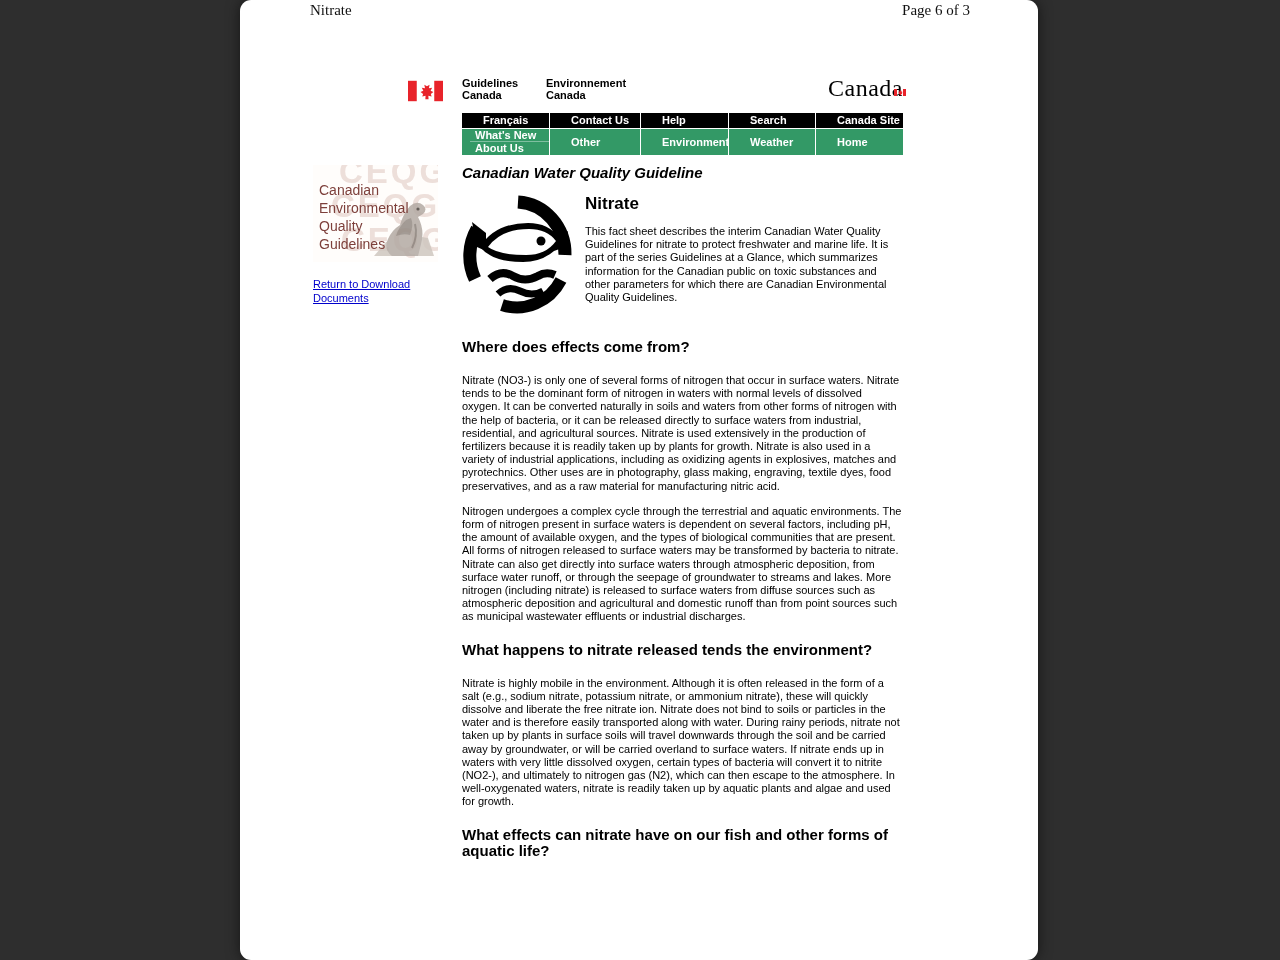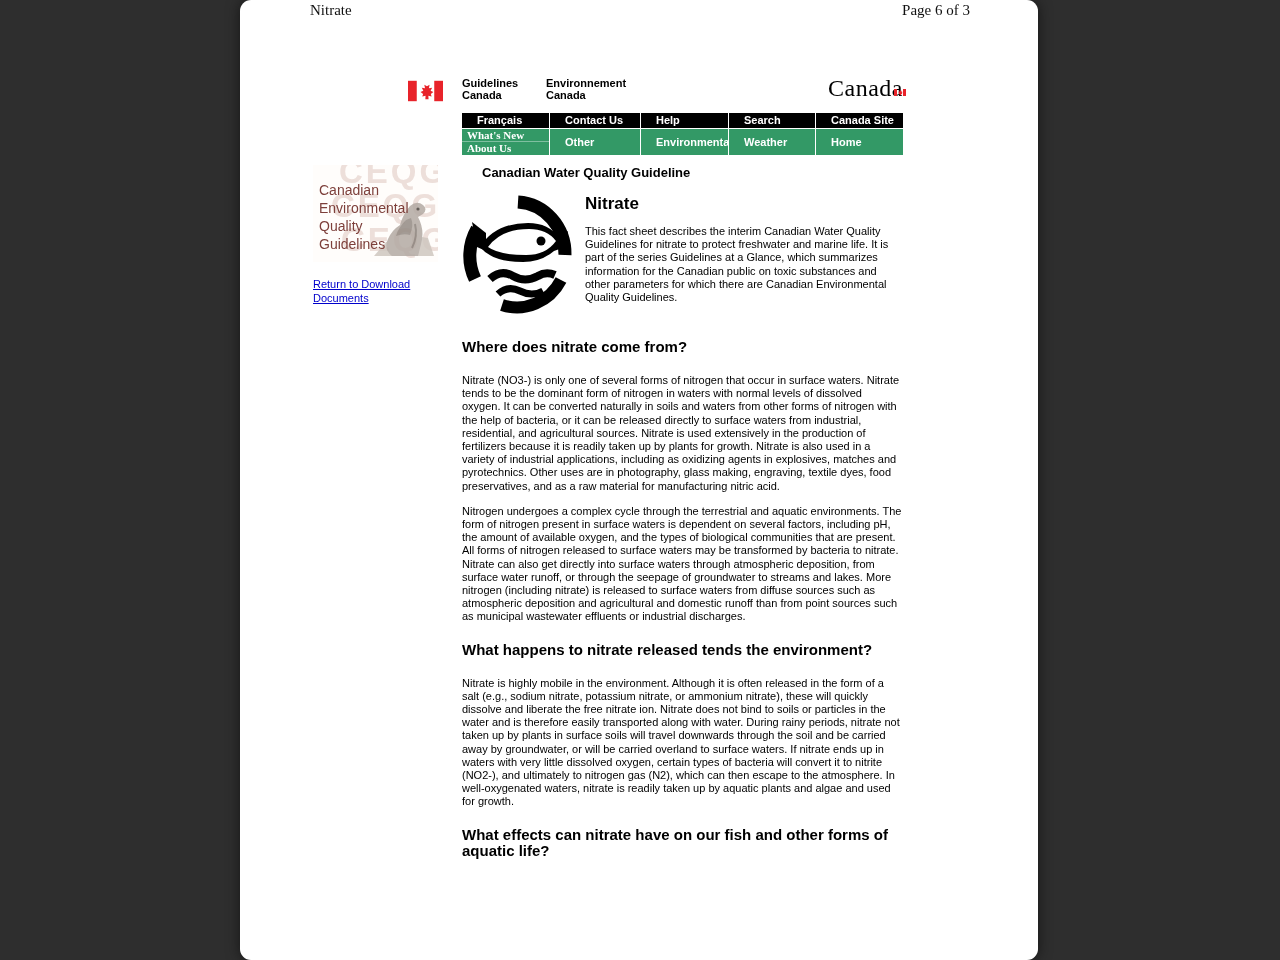--- a/index.html
+++ b/index.html
@@ -39,26 +39,26 @@
   .wordmark {
     font-family:"Liberation Serif", serif;
     font-size:24px; letter-spacing:0.5px;
     position:relative; line-height:24px; margin-top:-2px;
   }
   .wordmark .mini-flag { position:absolute; top:0px; right:-3px; width:12px; height:7px; }
   
   .navbar { margin:11px 0 0 222px; width:441px; font-size:11px; font-weight:bold; color:#fff; }
   .nav-row { display:flex; }
   .nav-row-top .nav-cell { background:#000; height:15px; line-height:15px; }
-  .nav-cell { padding-left:15px; border-right:1px solid #fff; }
+  .nav-cell { padding-left:21px; border-right:1px solid #fff; }
   .nav-cell:last-child { border-right:none; }
   .c0 { width:88px; } .c1 { width:91px; } .c2 { width:88px; } .c3 { width:87px; } .c4 { width:87px; }
   .nav-row-bottom { margin-top:1px; }
   .nav-row-bottom .nav-cell { background:#339966; height:26px; line-height:26px; }
-  .nav-cell-stacked { padding-left:0; line-height:normal;font-family:Liberation Serif, serif; }
+  .nav-cell-stacked { padding-left:8px; line-height:normal; }
   .nav-cell-stacked .stacked-item { display:block; height:12px; line-height:12px; padding-left:5px; }
   .nav-cell-stacked .stacked-item:first-child { border-bottom:1px solid #7fbfa0; height:13px; line-height:12px; }
   
   .main { display:flex; margin-top:10px; }
   .sidebar { margin-left:73px; width:130px; flex:none; }
   .ceqg-logo {
     position:relative; width:125px; height:97px;
     background:#fffdfb; overflow:hidden;
   }
   .ceqg-wm {
@@ -73,21 +73,21 @@
     position:absolute; top:16px; left:6px;
     font-size:14px; line-height:18px; color:#7d3f3a;
   }
   .sidebar-link {
     display:inline-block; margin-top:16px;
     font-size:11px; line-height:13.5px;
     color:#0000cc; text-decoration:underline; cursor:pointer;
     width:112px;
   }
   .content { margin-left:19px; width:441px; }
-  .series-title { font-size:13px; font-weight:bold; line-height:15px;margin-left:20px; }
+  .series-title { font-size:15px; font-style:italic; font-weight:bold; line-height:15px; }
   .media { margin-top:15px; }
   .fish-logo { float:left; margin-right:10px; }
   h1.doc-title { font-size:17px; line-height:18px; margin-top:8px; }
   p.body-text { font-size:11px; line-height:13.2px; margin-top:12px; }
   .clear { clear:both; }
   h2.section-heading { font-size:15px; line-height:16px; margin:18px 0 19px; }
   h2.section-heading + p.body-text { margin-top:6px; }
 </style>
 </head>
 <body>
@@ -183,21 +183,21 @@
             <path d="M28 84 q11 -10 23 -3 q12 7 25 0 q8 -5 17 -1" fill="none" stroke="#000" stroke-width="8"></path>
             <path d="M36 99 q10 -9 22 -3 q12 6 23 0" fill="none" stroke="#000" stroke-width="7"></path>
           </svg>
         </span>
         <h1 class="doc-title">Nitrate</h1>
         <p class="body-text">This fact sheet describes the interim Canadian Water Quality Guidelines for nitrate to protect freshwater and marine life. It is part of the series Guidelines at a Glance, which summarizes information for the Canadian public on toxic substances and other parameters for which there are Canadian Environmental Quality Guidelines.</p>
       </div>
       <div class="clear"></div>
 
 
-      <h2 class="section-heading">Where does nitrate come from?</h2>
+      <h2 class="section-heading">Where does effects come from?</h2>
       <p class="body-text">Nitrate (NO3-) is only one of several forms of nitrogen that occur in surface waters. Nitrate tends to be the dominant form of nitrogen in waters with normal levels of dissolved oxygen. It can be converted naturally in soils and waters from other forms of nitrogen with the help of bacteria, or it can be released directly to surface waters from industrial, residential, and agricultural sources. Nitrate is used extensively in the production of fertilizers because it is readily taken up by plants for growth. Nitrate is also used in a variety of industrial applications, including as oxidizing agents in explosives, matches and pyrotechnics. Other uses are in photography, glass making, engraving, textile dyes, food preservatives, and as a raw material for manufacturing nitric acid.</p>
       <p class="body-text">Nitrogen undergoes a complex cycle through the terrestrial and aquatic environments. The form of nitrogen present in surface waters is dependent on several factors, including pH, the amount of available oxygen, and the types of biological communities that are present. All forms of nitrogen released to surface waters may be transformed by bacteria to nitrate. Nitrate can also get directly into surface waters through atmospheric deposition, from surface water runoff, or through the seepage of groundwater to streams and lakes. More nitrogen (including nitrate) is released to surface waters from diffuse sources such as atmospheric deposition and agricultural and domestic runoff than from point sources such as municipal wastewater effluents or industrial discharges.</p>
 
       <h2 class="section-heading">What happens to nitrate released tends the environment?</h2>
       <p class="body-text">Nitrate is highly mobile in the environment. Although it is often released in the form of a salt (e.g., sodium nitrate, potassium nitrate, or ammonium nitrate), these will quickly dissolve and liberate the free nitrate ion. Nitrate does not bind to soils or particles in the water and is therefore easily transported along with water. During rainy periods, nitrate not taken up by plants in surface soils will travel downwards through the soil and be carried away by groundwater, or will be carried overland to surface waters. If nitrate ends up in waters with very little dissolved oxygen, certain types of bacteria will convert it to nitrite (NO2-), and ultimately to nitrogen gas (N2), which can then escape to the atmosphere. In well-oxygenated waters, nitrate is readily taken up by aquatic plants and algae and used for growth.</p>
 
       <h2 class="section-heading">What effects can nitrate have on our fish and other forms of aquatic life?</h2>
     </div>
 
   </div>

